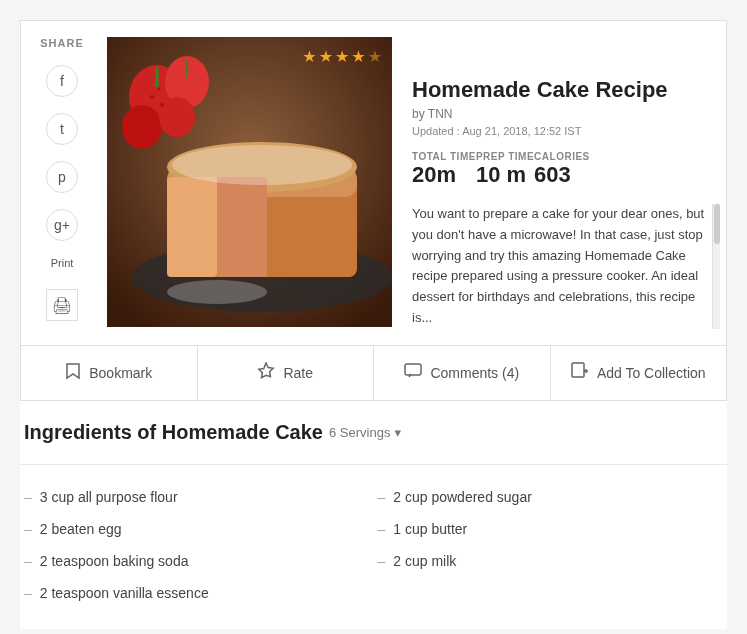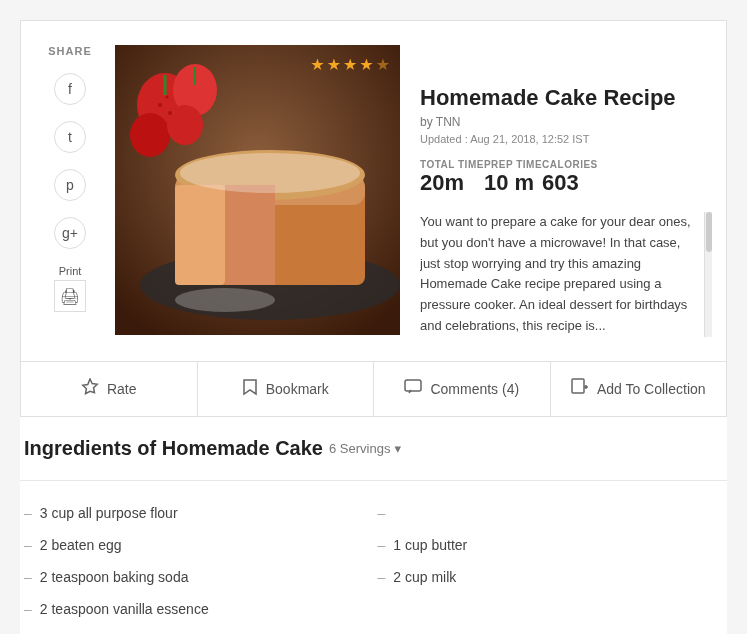--- a/index.html
+++ b/index.html
@@ -12,21 +12,21 @@
       min-height: 634px;
       padding: 20px;
     }
     .page-wrapper {
       width: 707px;
       background: #fff;
     }
     
     .recipe-top {
       border: 1px solid #e0e0e0;
-      padding: 24px;
+      padding: 16px;
       display: flex;
       gap: 20px;
       position: relative;
     }
     
     .share-sidebar {
       display: flex;
       flex-direction: column;
       align-items: center;
       min-width: 50px;
@@ -49,21 +49,21 @@
       justify-content: center;
       cursor: pointer;
       font-size: 14px;
       color: #555;
     }
     .print-btn {
       display: flex;
       flex-direction: column;
       align-items: center;
       cursor: pointer;
-      gap: 3px;
+      gap: 20px;
     }
     .print-label {
       font-size: 11px;
       color: #555;
     }
     .print-icon-box {
       width: 32px;
       height: 32px;
       border: 1px solid #ddd;
       display: flex;
@@ -332,33 +332,33 @@
         <div class="scroll-indicator">
           <div class="scroll-thumb"></div>
         </div>
       </div>
     </div>
   </div>
 
   <div class="action-bar">
     <div class="action-btn">
       <span class="action-icon">
+        <svg width="16" height="18" viewBox="0 0 16 18" fill="none" xmlns="http://www.w3.org/2000/svg">
+          <path d="M2 2h12v14l-6-4-6 4V2z" stroke="#666" stroke-width="1.5" fill="none"></path>
+        </svg>
+      </span>
+      <span>Bookmark</span>
+    </div>
+    <div class="action-btn">
+      <span class="action-icon">
         <svg width="18" height="17" viewBox="0 0 18 17" fill="none" xmlns="http://www.w3.org/2000/svg">
           <path d="M9 1l2.2 4.5 5 .7-3.6 3.5.85 4.95L9 13.25l-4.45 2.4.85-4.95L1.8 7.2l5-.7L9 1z" stroke="#666" stroke-width="1.5" fill="none"></path>
         </svg>
       </span>
       <span>Rate</span>
-    </div>
-    <div class="action-btn">
-      <span class="action-icon">
-        <svg width="16" height="18" viewBox="0 0 16 18" fill="none" xmlns="http://www.w3.org/2000/svg">
-          <path d="M2 2h12v14l-6-4-6 4V2z" stroke="#666" stroke-width="1.5" fill="none"></path>
-        </svg>
-      </span>
-      <span>Bookmark</span>
     </div>
     <div class="action-btn">
       <span class="action-icon">
         <svg width="18" height="16" viewBox="0 0 18 16" fill="none" xmlns="http://www.w3.org/2000/svg">
           <rect x="1" y="1" width="16" height="11" rx="2" stroke="#666" stroke-width="1.5" fill="none"></rect>
           <path d="M5 14l2-3" stroke="#666" stroke-width="1.5"></path>
         </svg>
       </span>
       <span>Comments (4)</span>
     </div>
@@ -400,20 +400,21 @@
         </div>
         <div class="ingredient-item">
           <span class="ingredient-dash">–</span>
           <span>2 teaspoon vanilla essence</span>
         </div>
       </div>
 
       <div>
         <div class="ingredient-item">
           <span class="ingredient-dash">–</span>
+          <span>2 cup powdered sugar</span>
         </div>
         <div class="ingredient-item">
           <span class="ingredient-dash">–</span>
           <span>1 cup butter</span>
         </div>
         <div class="ingredient-item">
           <span class="ingredient-dash">–</span>
           <span>2 cup milk</span>
         </div>
       </div>

